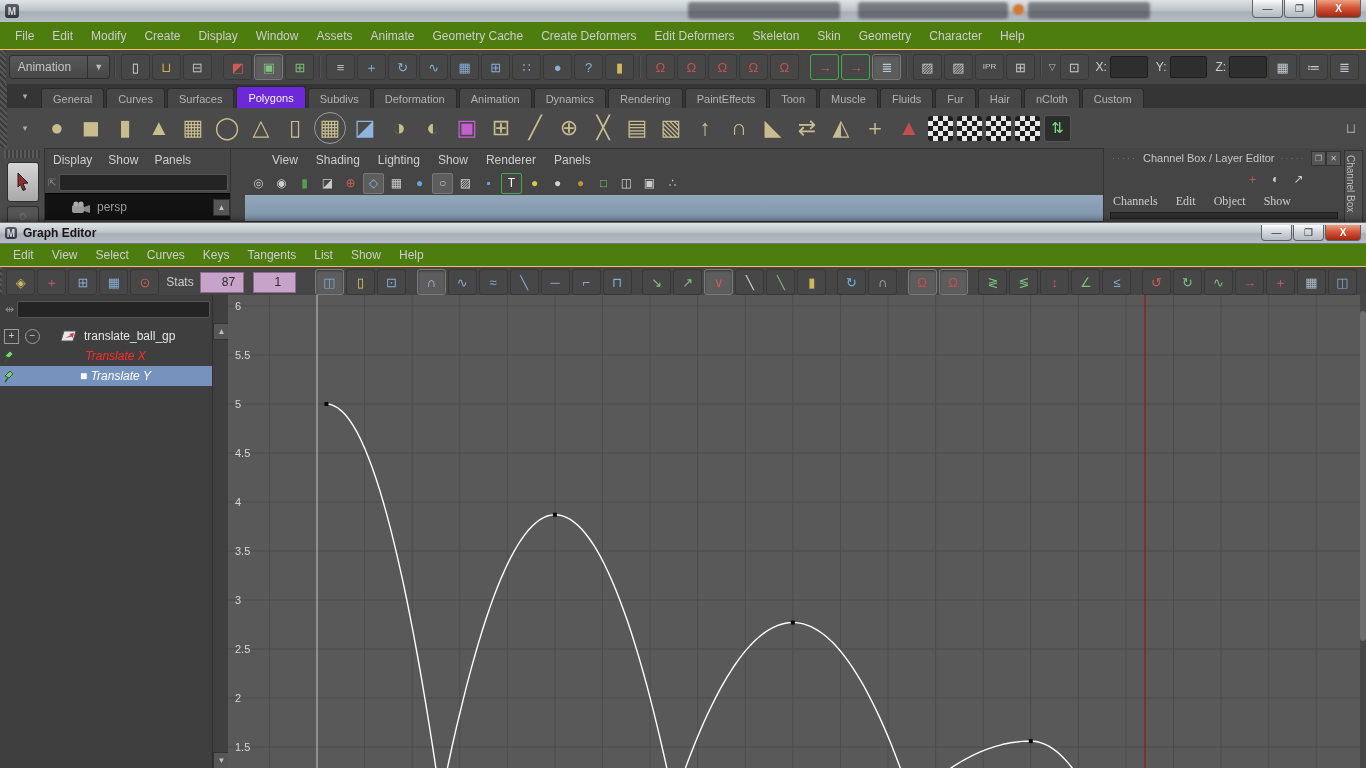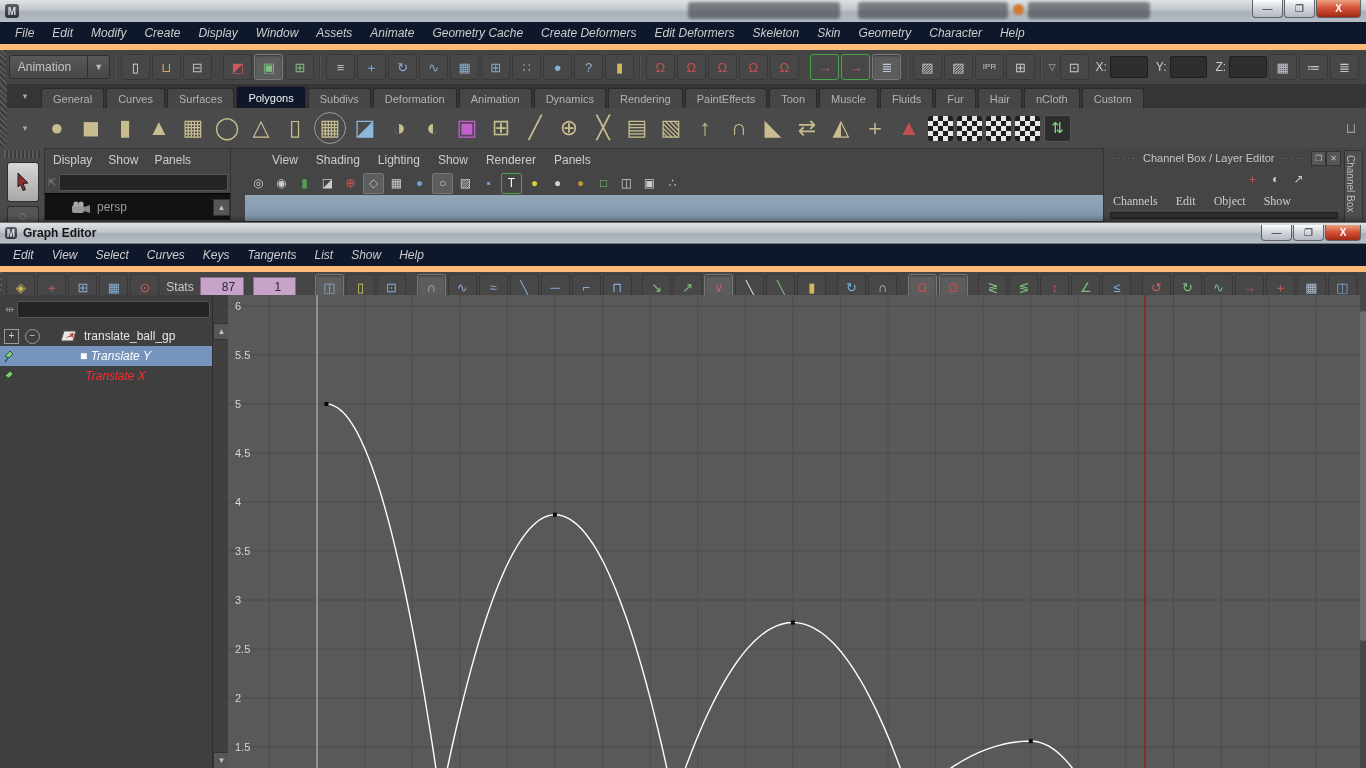--- a/index.html
+++ b/index.html
@@ -11,39 +11,39 @@
   .wtitle{background:linear-gradient(#dfe3e6,#bfc5cb 45%,#a9afb7 55%,#b7bdc4);border-bottom:1px solid #74787e;}
   .wtitle .ttext{font-size:12px;color:#151515;white-space:nowrap;}
   .appicon{width:14px;height:14px;border-radius:3px;background:linear-gradient(#5a6068,#30343a);
     color:#d9dde2;font-size:10px;font-weight:bold;display:flex;align-items:center;justify-content:center;margin:0 6px 0 5px;}
   .wbtn{width:29px;height:17px;margin-left:1px;border:1px solid #5f6368;border-top:none;border-radius:0 0 4px 4px;
     background:linear-gradient(#fbfcfd,#d3d8dd 45%,#b4bac2);display:flex;align-items:center;justify-content:center;
     font-size:10px;color:#333;}
   .wbtn.close{width:43px;background:linear-gradient(#eba282,#d6553a 45%,#a02912);color:#fff;font-weight:bold;}
   .blob{position:absolute;top:2px;height:17px;border-radius:3px;background:rgba(35,38,43,.5);filter:blur(1.5px);}
   
-  .menubar{background:#0f172a;border-bottom:6px solid #fdba74;font-style:italic;}
+  .menubar{background:#4d7c0f;border-bottom:1px solid #fdba74;}
   .menu-item{padding:0 9px;color:#cdcdcd;font-size:12px;white-space:nowrap;}
   .toolbar{background:#454545;border-bottom:1px solid #323232;}
   .grip{width:7px;align-self:stretch;background:repeating-linear-gradient(45deg,#565656 0 2px,#3c3c3c 2px 4px);margin-right:3px;}
   .sep{width:2px;height:22px;margin:0 4px;background:linear-gradient(90deg,#303030,#5d5d5d);}
   .tbtn{min-width:25px;height:24px;padding:0 1px;margin:0 1px;border:1px solid #383838;border-radius:3px;
     background:#474747;display:flex;align-items:center;justify-content:center;font-size:13px;line-height:1;}
   .tbtn.pressed{background:#5d5d5d;border-color:#7a7a7a;box-shadow:inset 0 1px 2px rgba(0,0,0,.45);}
   .tbtn .g{pointer-events:none;}
   .gframe{border:1px solid #49a549 !important;}
   .dropdown{height:22px;background:linear-gradient(#585858,#474747);border:1px solid #2f2f2f;border-radius:3px;
     color:#c4c4c4;font-size:12px;display:flex;align-items:center;}
   .dropdown .caret{margin-left:8px;border-left:1px solid #2f2f2f;align-self:stretch;display:flex;align-items:center;padding:0 6px;color:#bbb;font-size:9px;}
   .numfield{height:20px;background:#2e2e2e;border:1px solid #1e1e1e;border-radius:2px;}
   
   .shelftabs{background:#353535;border-bottom:1px solid #272727;}
   .tab{height:19px;margin:4px 1px 0 1px;padding:0 11px;background:#464646;border:1px solid #2a2a2a;border-bottom:none;
     border-radius:3px 3px 0 0;color:#b2b2b2;font-size:11px;display:flex;align-items:center;}
-  .tab.active{background:#0f172a;color:#f2f2f2;height:21px;margin-top:2px;text-align:center;}
+  .tab.active{background:#6d28d9;color:#f2f2f2;height:21px;margin-top:2px;text-align:center;}
   .shelf{background:#4a4a4a;border-bottom:1px solid #343434;}
   .shelf-icon{width:30px;height:30px;margin:0 2px;display:flex;align-items:center;justify-content:center;
     font-size:22px;color:#c9bd8f;}
   .shelf-icon.checker{width:25px;height:25px;border-radius:3px;color:transparent;
     background:repeating-conic-gradient(#e6e6e6 0% 25%,#1d1d1d 0% 50%);background-size:10px 10px;}
   .shelf-icon.darkbox{width:25px;height:25px;background:#2d2d2d;border:1px solid #555;border-radius:3px;font-size:15px;}
   .shelf-icon.ring{border:1px solid #9a9a9a;border-radius:50%;}
   
   .panel{background:#454545;border:1px solid #333;}
   .pmenus .menu-item{padding:0 8px;font-size:12px;}
@@ -689,33 +689,33 @@
         <div class="trow" style="margin-top:6px;">
           <div class="boxbtn" style="margin-left:4px;">+</div>
           <div class="boxbtn round">−</div>
           <svg width="18" height="14" viewBox="0 0 18 14" style="margin:0 6px 0 14px;">
             <path d="M4 2 L16 2 L13 12 L1 12 Z" fill="#e8e8e8" stroke="#555"></path>
             <path d="M5 9 L11 6 L9 5 L14 4 L12.5 9 L11.5 7.5 Z" fill="#c23a3a"></path>
           </svg>
           <span>translate_ball_gp</span>
         </div>
         <div id="ge-channels">
+            <div class="trow">
+              <svg class="pin" width="12" height="14" viewBox="0 0 12 14">
+                <path d="M2 7 L7 2 L10 5 L6 9 Z" fill="#7ec97e" stroke="#2d5c2d"></path>
+                <line x1="5" y1="9" x2="2" y2="13" stroke="#2d5c2d" stroke-width="1.3"></line>
+              </svg>
+              <span class="chlabel" style="color: rgb(255, 42, 42);">Translate X</span>
+            </div>
             <div class="trow sel">
               <svg class="pin" width="12" height="14" viewBox="0 0 12 14">
                 <path d="M2 7 L7 2 L10 5 L6 9 Z" fill="#7ec97e" stroke="#2d5c2d"></path>
                 <line x1="5" y1="9" x2="2" y2="13" stroke="#2d5c2d" stroke-width="1.3"></line>
               </svg>
               <span class="chlabel" style="color: rgb(255, 255, 255);">■  Translate Y</span>
-            </div>
-            <div class="trow">
-              <svg class="pin" width="12" height="14" viewBox="0 0 12 14">
-                <path d="M2 7 L7 2 L10 5 L6 9 Z" fill="#7ec97e" stroke="#2d5c2d"></path>
-                <line x1="5" y1="9" x2="2" y2="13" stroke="#2d5c2d" stroke-width="1.3"></line>
-              </svg>
-              <span class="chlabel" style="color: rgb(255, 42, 42);">Translate X</span>
             </div>
           </div>
       </div>
 
       <div class="abs scrolltrack" style="left:212px;top:0;width:16px;height:474px;">
         <div class="scrollbtn" style="margin-top:28px;">▲</div>
         <div class="scrollbtn" style="position:absolute;bottom:0;">▼</div>
       </div>
 
       <svg id="graph-svg" class="abs" style="left:228px;top:0;background:#595959;" width="1138" height="474">

